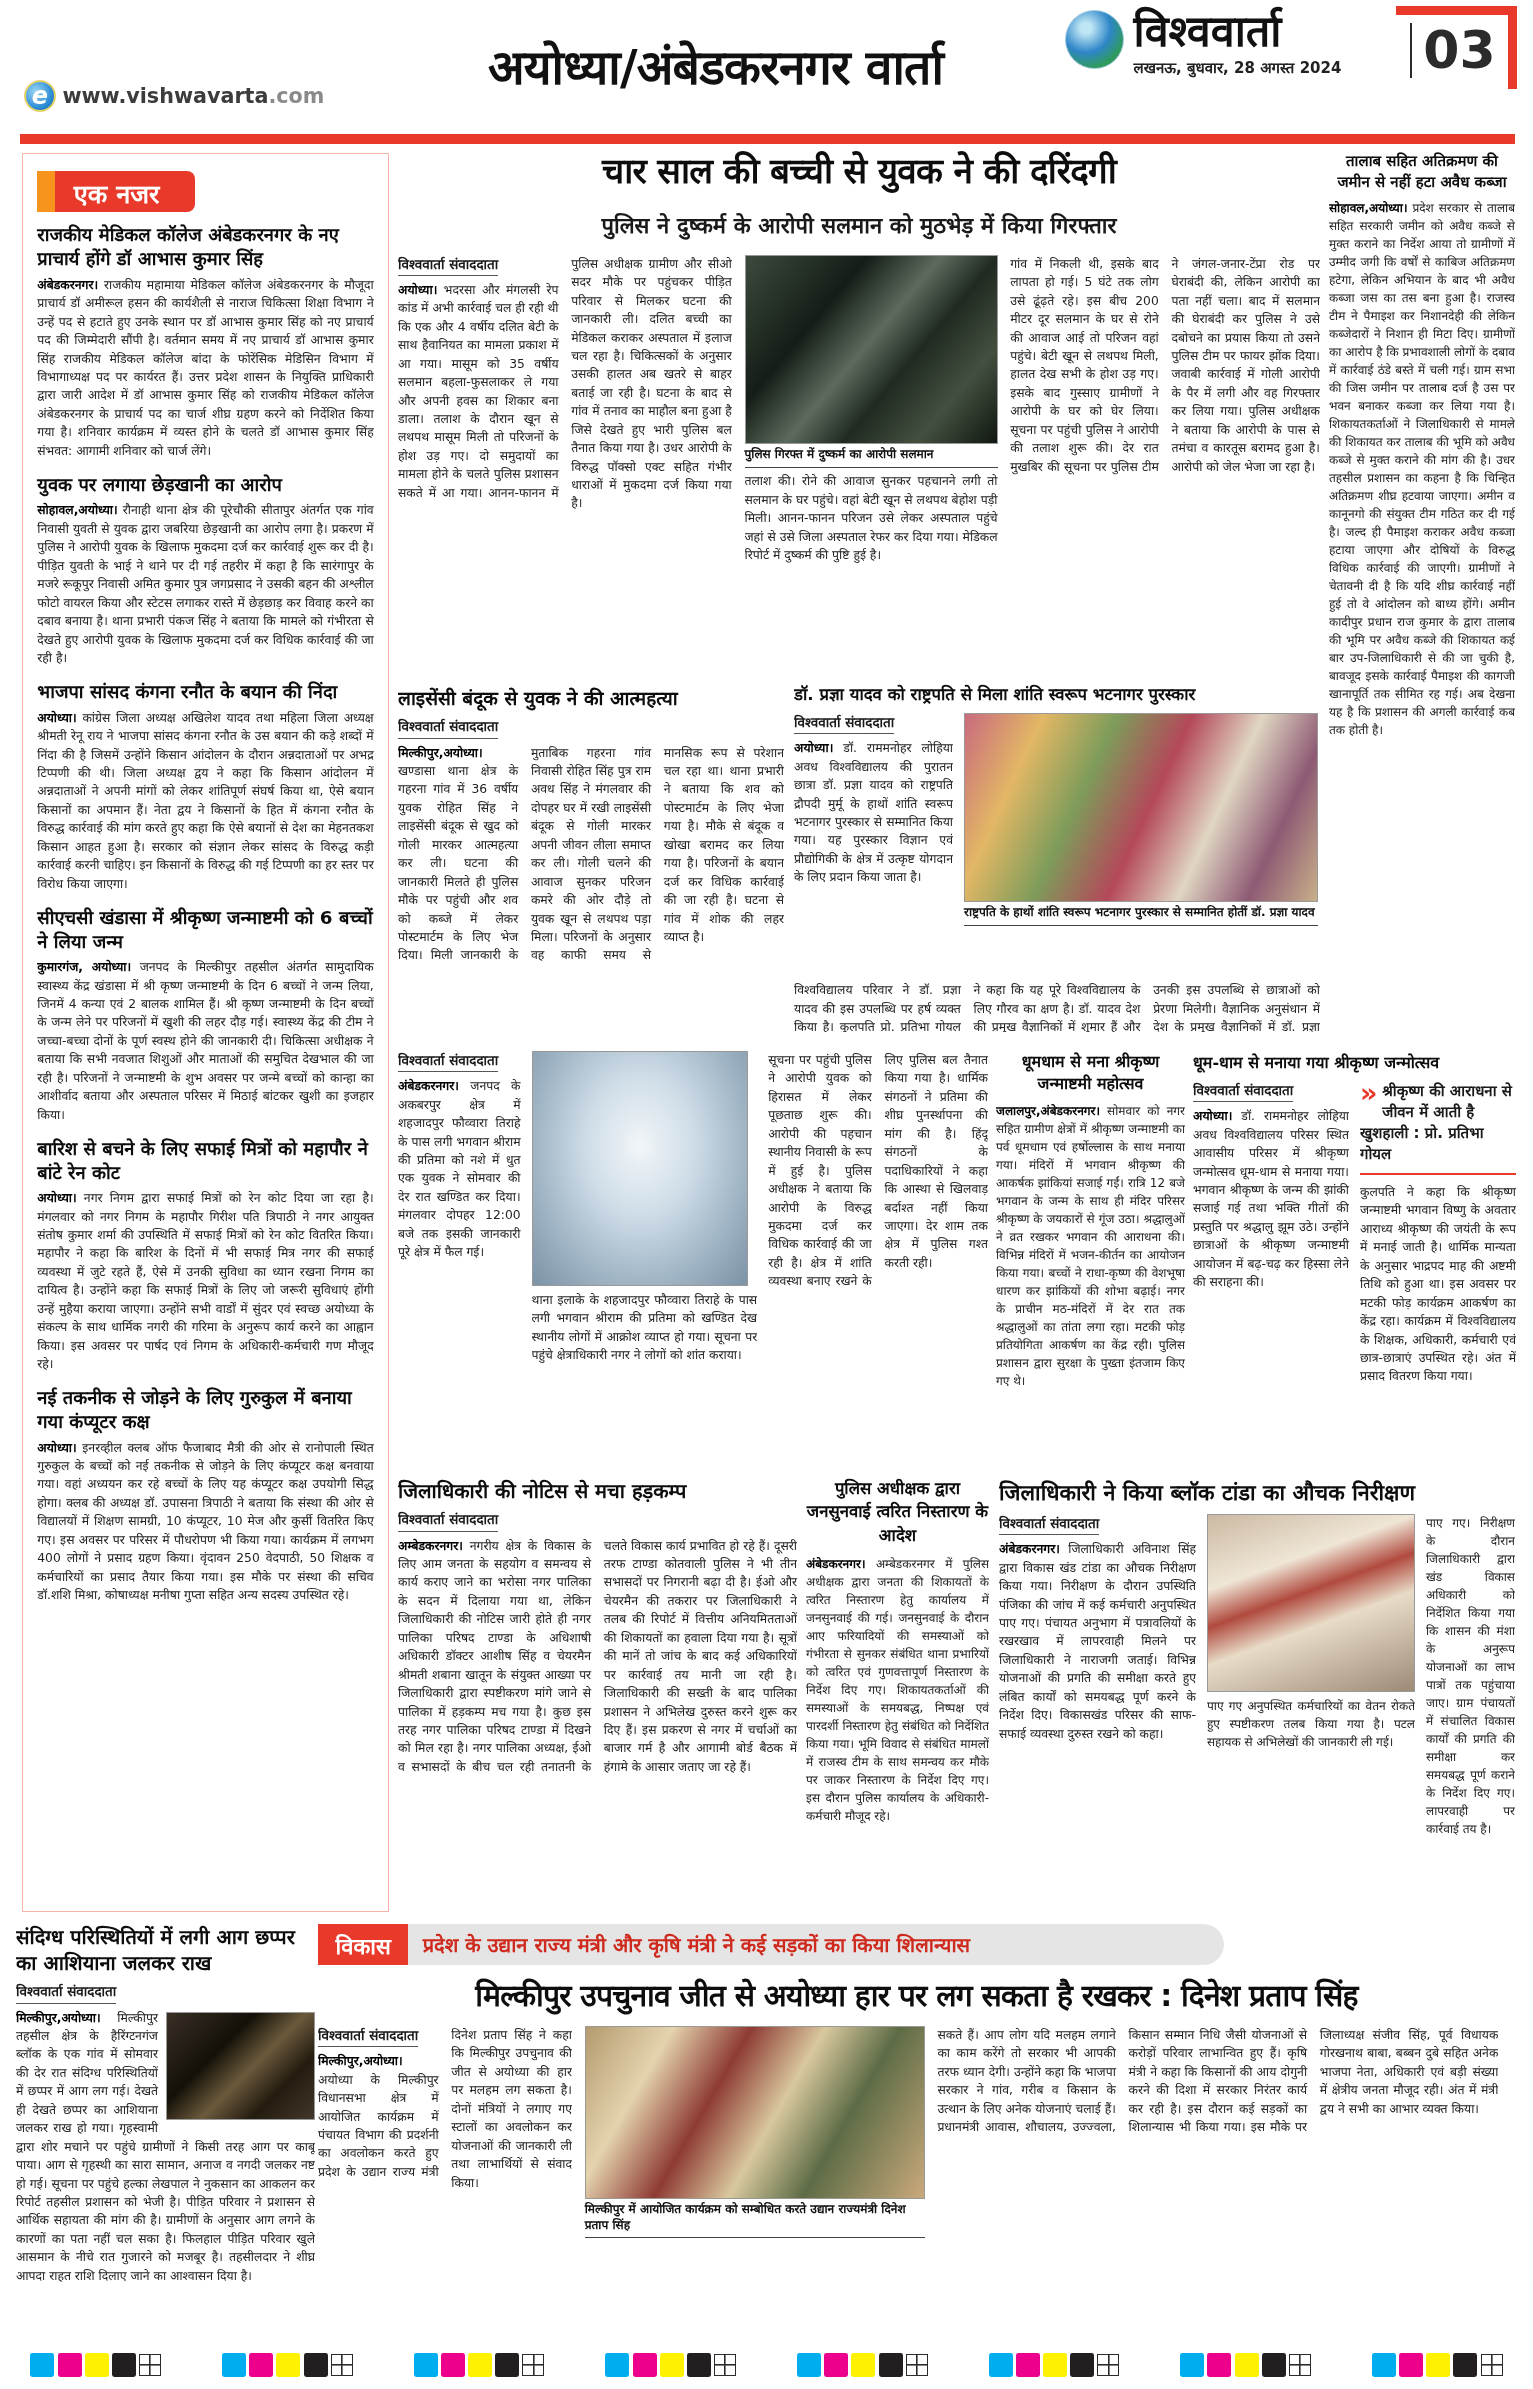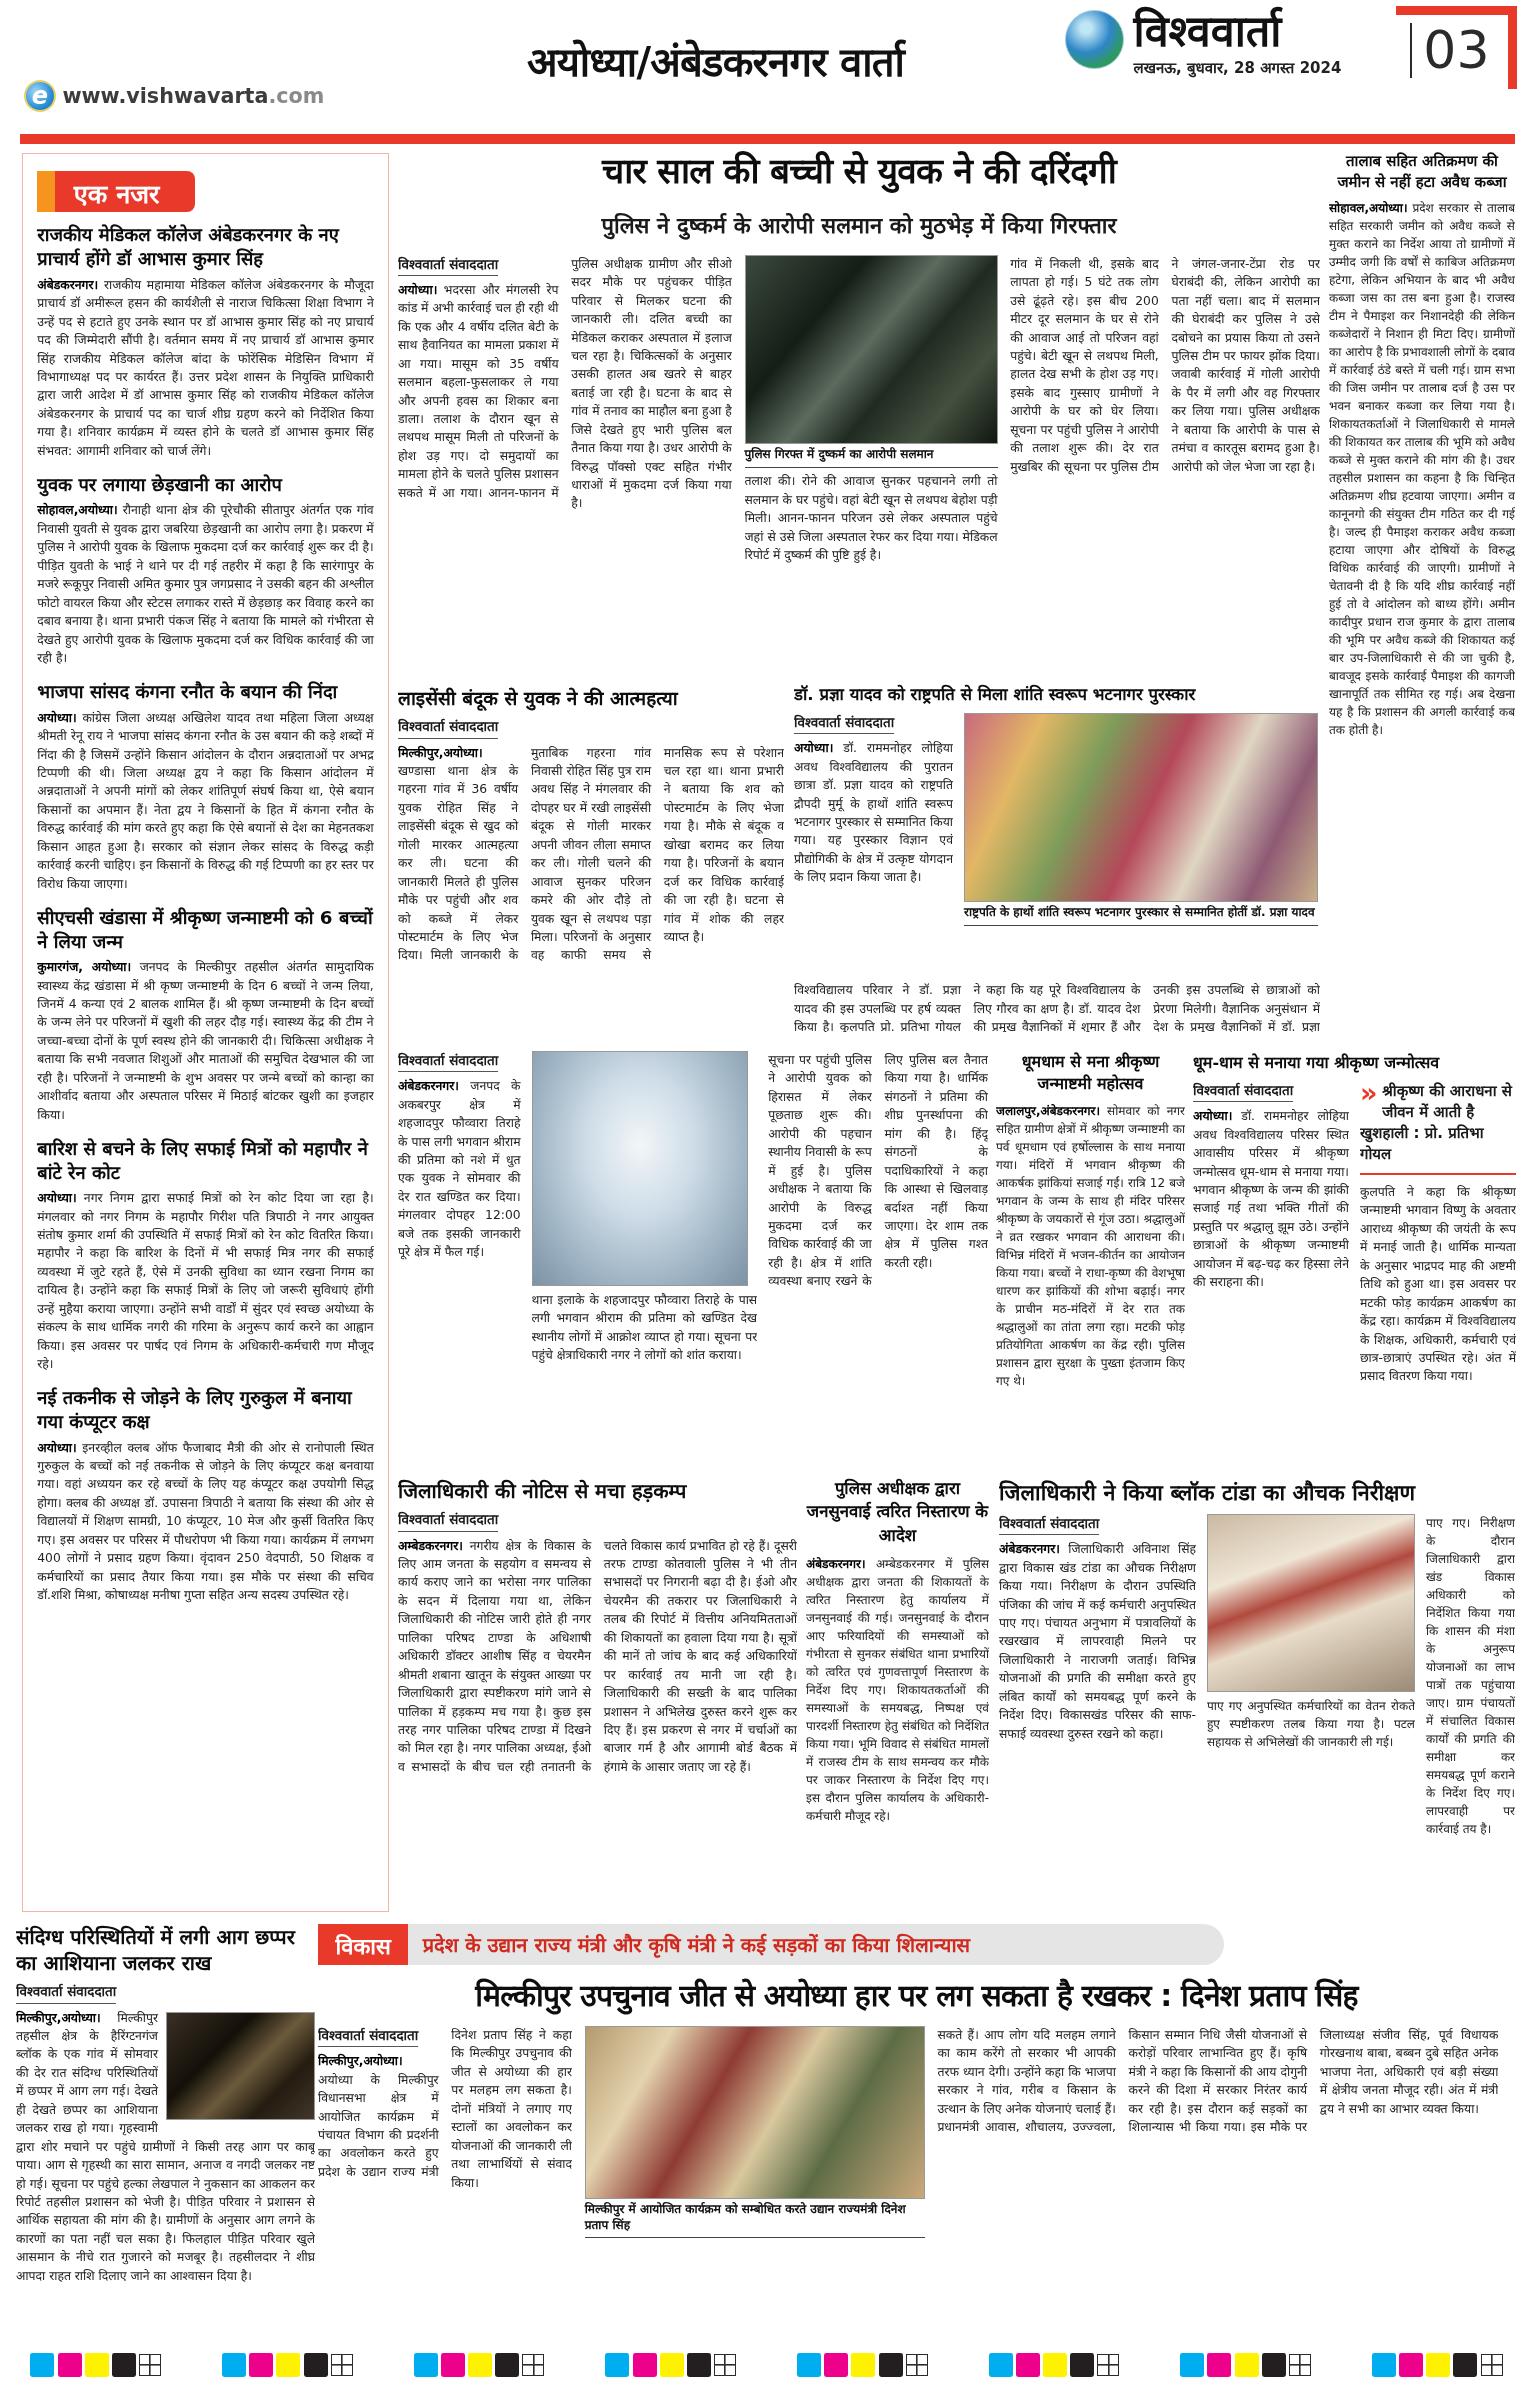--- a/index.html
+++ b/index.html
@@ -9,30 +9,30 @@
 
   
   .site-url { position:absolute; left:24px; top:80px; display:flex; align-items:center; gap:6.4px;
               font-size:20.7px; font-weight:bold; color:#3c3c3c; }
   .e-icon { display:inline-flex; width:32px; height:32px; border-radius:50%;
             background:radial-gradient(circle at 35% 35%, #9ed8f7, #2f8fd6 60%, #1566a8);
             color:#fff; font-size:24px; font-weight:bold; font-style:italic;
             align-items:center; justify-content:center; border:2.4px solid #e8d26a; }
   .url-com { color:#8a8a8a; }
   .section-title { position:absolute; left:445px; top:33px; width:541px; text-align:center;
-                   font-size:40px; font-weight:bold; color:#111; letter-spacing:-0.8px; }
+                   font-size:48px; font-weight:bold; color:#111; letter-spacing:-0.8px; }
   .brand { position:absolute; left:1065px; top:9.5px; display:flex; gap:9.5px; }
   .globe-icon { width:59px; height:59px; border-radius:50%;
                 background:radial-gradient(circle at 35% 30%, #bfe6f5 10%, #2e86c8 45%, #2e9b57 75%, #1b6ea8); 
                 border:1.6px solid #9dc7e0; }
   .brand-text .brand-name { font-size:43px; font-weight:bold; color:#111; line-height:1.0; }
   .brand-text .edition-line { font-size:15px; font-weight:bold; color:#222; margin-top:4.8px; }
   .pageno-box { position:absolute; left:1396px; top:6.4px; width:121px; height:83px;
                 border-top:9.5px solid #e8392b; border-right:9.5px solid #e8392b; }
-  .pageno { position:absolute; left:14.3px; top:8px; font-size:52px; font-weight:normal; color:#2b2b2b;
+  .pageno { position:absolute; left:14.3px; top:8px; font-size:52px; font-weight:bold; color:#2b2b2b;
             border-left:2.4px solid #2b2b2b; padding-left:11px; line-height:1.05; }
   .red-rule { position:absolute; left:20px; top:134px; width:1495px; height:10.3px; background:#e8392b; }
 
   
   .headline { font-weight:bold; color:#0d0d0d; }
   .byline { font-size:13.5px; font-weight:bold; border-bottom:1.6px solid #555; display:inline-block;
             padding-bottom:2.4px; margin-bottom:4.8px; }
   .body-text { font-size:12.3px; line-height:1.5; text-align:justify; color:#222; }
   .body-text b { color:#000; }
   .photo { background-size:cover; border:0.8px solid #999; }

